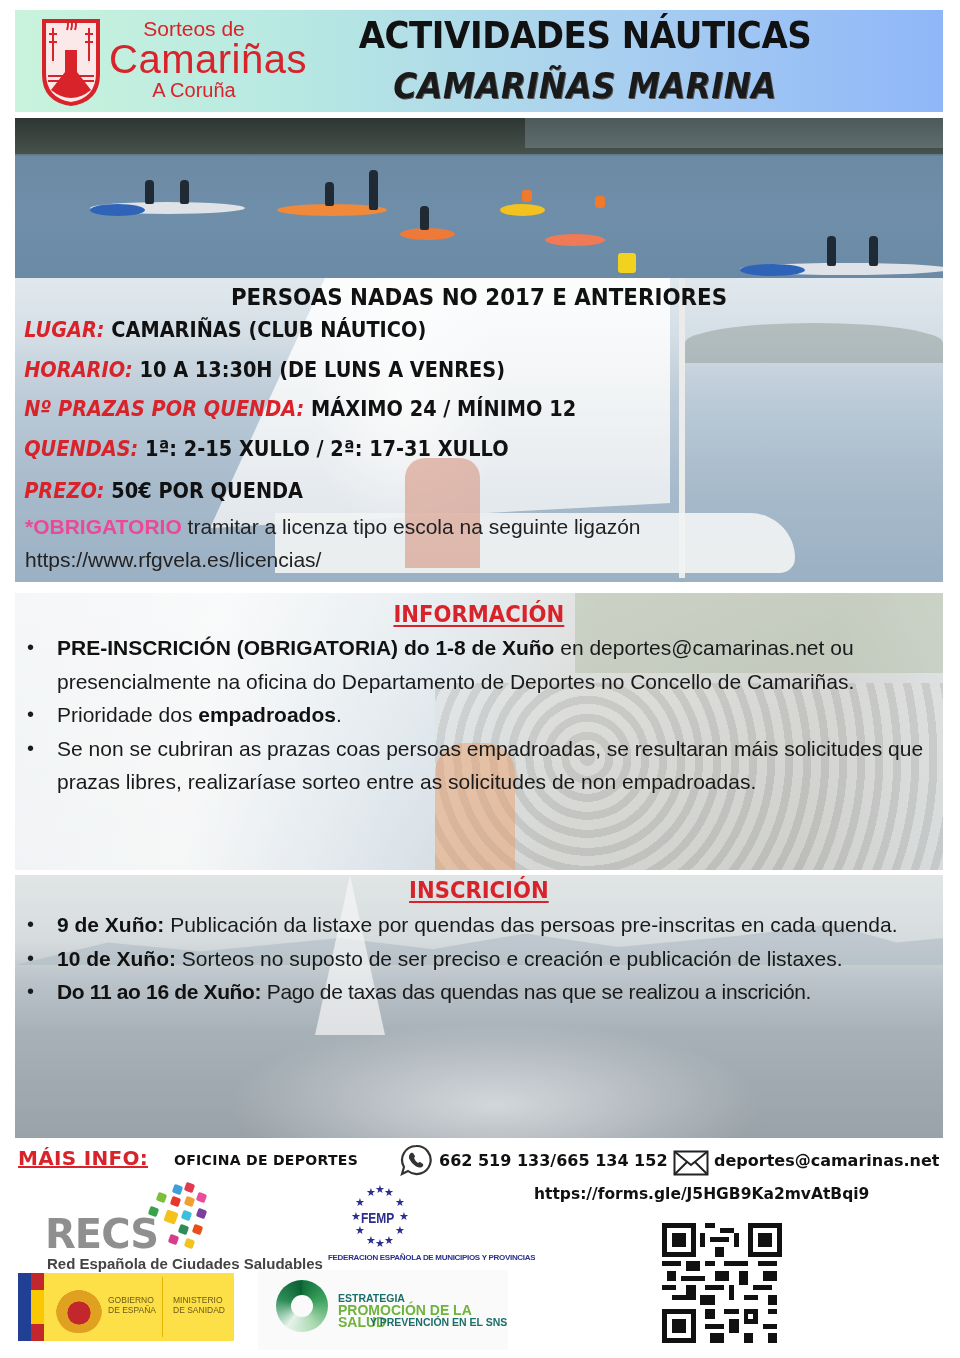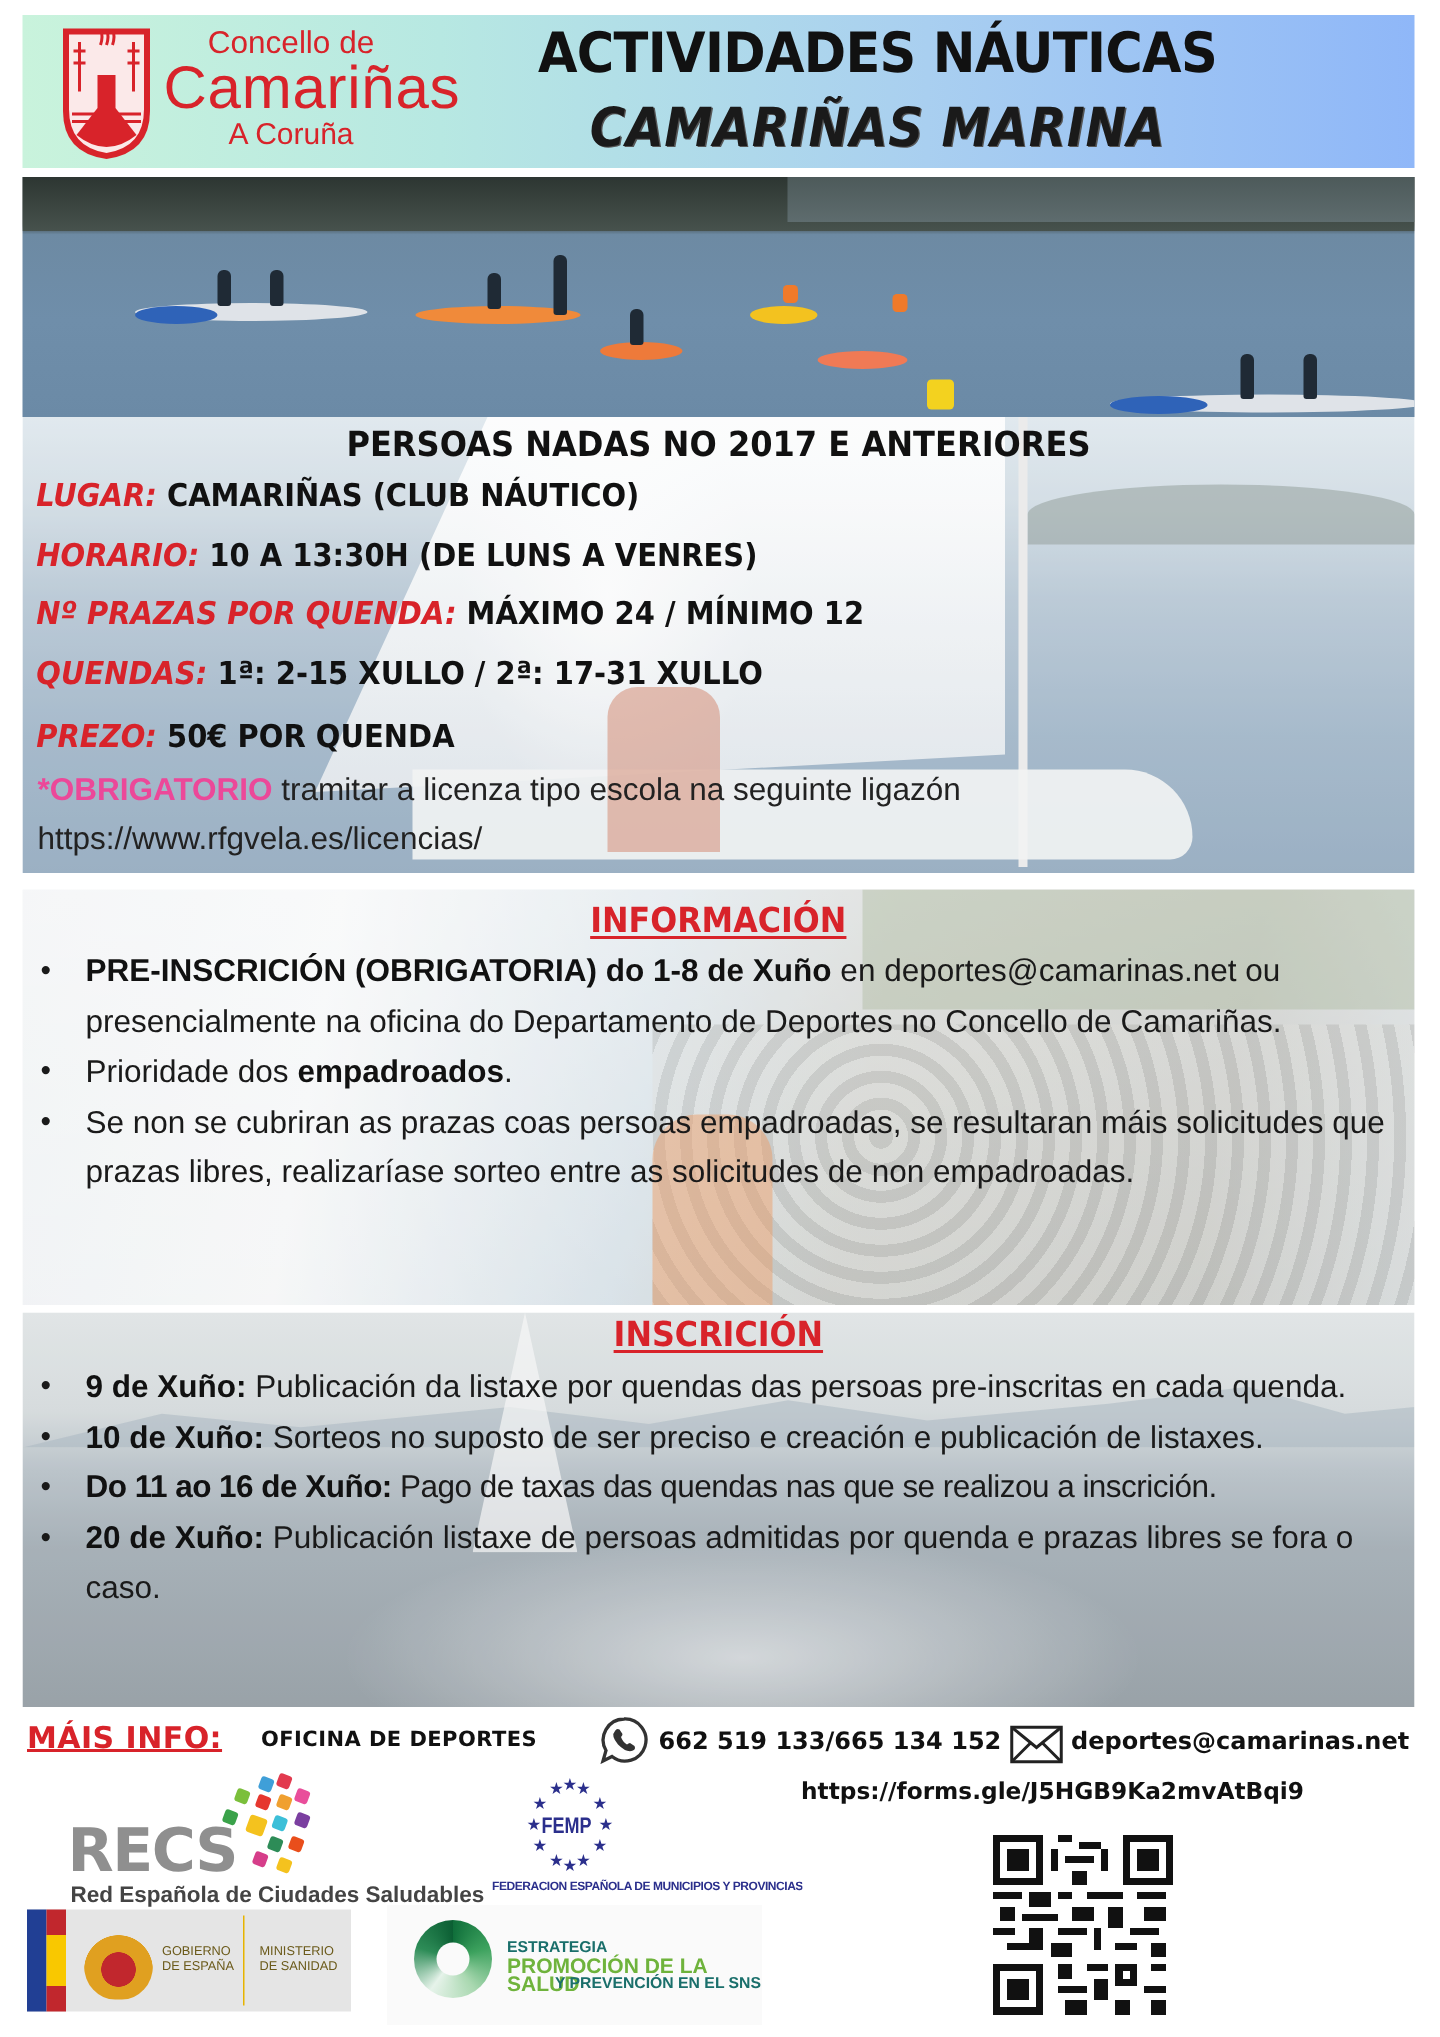--- a/index.html
+++ b/index.html
@@ -131,21 +131,21 @@
   .recs { position:absolute; left:45px; top:1183px; width:170px; height:80px; }
   .recs-word { position:absolute; left:0; top:28px; font-family:"DejaVu Sans", sans-serif; font-weight:bold; font-size:40px; color:#8f8f8f; letter-spacing:-1px; }
   .recs-sub { position:absolute; left:2px; top:72px; font-family:"Liberation Sans", sans-serif; font-size:15px; font-weight:bold; color:#444; white-space:nowrap; }
   .dot { position:absolute; width:9px; height:9px; border-radius:2px; transform: rotate(20deg); }
 
   .femp { position:absolute; left:328px; top:1185px; width:115px; height:80px; }
   .femp-ring { position:absolute; left:16px; top:0; width:70px; height:66px; }
   .femp-word { position:absolute; left:33px; top:24px; font-family:"Liberation Sans", sans-serif; font-size:15px; color:#2b2f8c; font-weight:bold; transform:scaleX(0.8); transform-origin:left; }
   .femp-sub { position:absolute; left:0; top:68px; font-family:"Liberation Sans", sans-serif; font-size:8px; color:#2b2f8c; font-weight:bold; white-space:nowrap; letter-spacing:-0.3px; }
 
-  .gob { position:absolute; left:18px; top:1273px; width:216px; height:68px; background:#e5e5e5; }
+  .gob { position:absolute; left:18px; top:1273px; width:216px; height:68px; background:#fde047; }
   .gob .flag-l { position:absolute; left:0; top:0; width:13px; height:68px; background:#213f94; }
   .gob .flag-r { position:absolute; left:13px; top:0; width:13px; height:68px; background: linear-gradient(180deg,#c1272d 0 25%, #f9c800 25% 75%, #c1272d 75%); }
   .gob .crest { position:absolute; left:38px; top:10px; width:46px; height:50px; border-radius: 40% 40% 45% 45%;
     background: radial-gradient(circle at 50% 60%, #c1272d 0 30%, #e0a020 31% 60%, rgba(0,0,0,0) 61%); }
   .gob .divider { position:absolute; left:144px; top:4px; width:1px; height:60px; background:#e7b400; }
   .gob .t1 { position:absolute; left:90px; top:22px; font-size:8.5px; color:#6b5a1a; line-height:10px; }
   .gob .t2 { position:absolute; left:155px; top:22px; font-size:8.5px; color:#6b5a1a; line-height:10px; }
 
   .estrategia { position:absolute; left:258px; top:1270px; width:250px; height:80px; background:#fafafa; }
   .estrategia .swirl { position:absolute; left:18px; top:10px; width:52px; height:52px; border-radius:50%;
@@ -174,21 +174,21 @@
         <line x1="46" y1="18" x2="54" y2="18"></line>
         <line x1="46" y1="26" x2="54" y2="26"></line>
       <path d="M28 14 q2 -6 0 -10 M32 14 q2 -6 0 -10 M36 14 q2 -6 0 -10"></path>
       <line x1="9" y1="60" x2="24" y2="60"></line>
         <line x1="9" y1="65" x2="20" y2="65"></line>
       <line x1="40" y1="60" x2="55" y2="60"></line>
         <line x1="44" y1="65" x2="55" y2="65"></line>
     </g>
   </svg>
   <div class="brand">
-    <div class="l1">Concello de</div>
+    <div class="l1">Sorteos de</div>
     <div class="l2">Camariñas</div>
     <div class="l3">A Coruña</div>
   </div>
   <div class="title1">ACTIVIDADES NÁUTICAS</div>
   <div class="title2">CAMARIÑAS MARINA</div>
 </div>
 
 <div class="photo">
   <div class="treeline"></div>
   <div class="treeline2"></div>
@@ -267,21 +267,20 @@
   <div class="bg"></div>
   <div class="mountains"></div>
   <div class="sailboat"></div>
   <div class="veil"></div>
   <div class="content">
     <div class="sec-heading"><span>INSCRICIÓN</span></div>
     <ul class="bullets">
       <li><b>9 de Xuño:</b><span> Publicación da listaxe por quendas das persoas pre-inscritas en cada quenda.</span></li>
       <li><b>10 de Xuño:</b><span> Sorteos no suposto de ser preciso e creación e publicación de listaxes.</span></li>
       <li style="white-space:nowrap;letter-spacing:-0.35px;"><b>Do 11 ao 16 de Xuño:</b><span> Pago de taxas das quendas nas que se realizou a inscrición.</span></li>
-      <li><b>20 de Xuño:</b><span> Publicación listaxe de persoas admitidas por quenda e prazas libres se fora o caso.</span></li>
     </ul>
   </div>
 </div>
 
 <div class="mais-info">MÁIS INFO:</div>
 <div class="oficina">OFICINA DE DEPORTES</div>
 <svg class="phone-icon" viewBox="0 0 34 32">
   <path d="M17 2 A14 14 0 1 1 9 27 L3 30 L5 23 A14 14 0 0 1 17 2 Z" fill="none" stroke="#333" stroke-width="2.2"></path>
   <path d="M11 10 q1 -2 3 -1 l2 3 q0 1 -1 2 q1 3 4 5 q1 -1 2 -1 l3 2 q1 2 -1 3 q-4 2 -10 -4 q-5 -6 -2 -9 z" fill="#333"></path>
 </svg>

